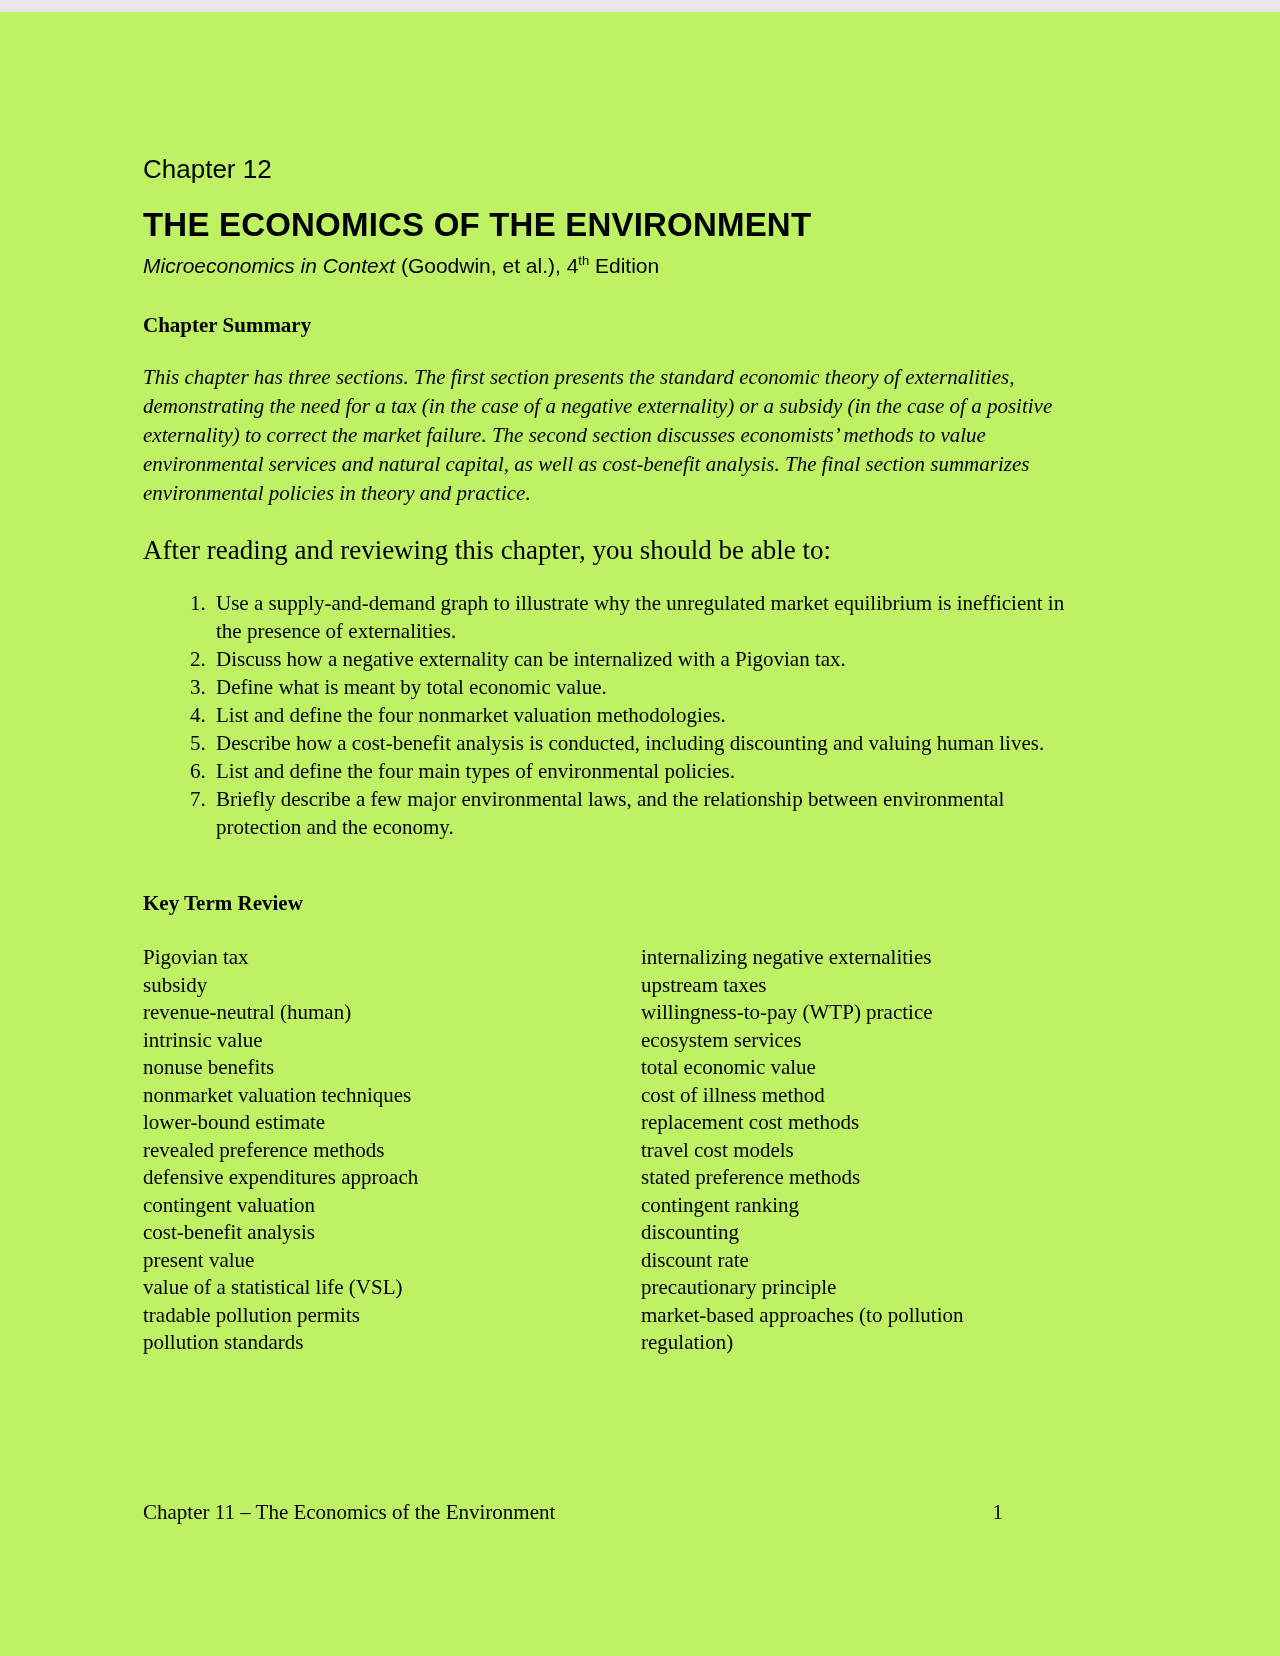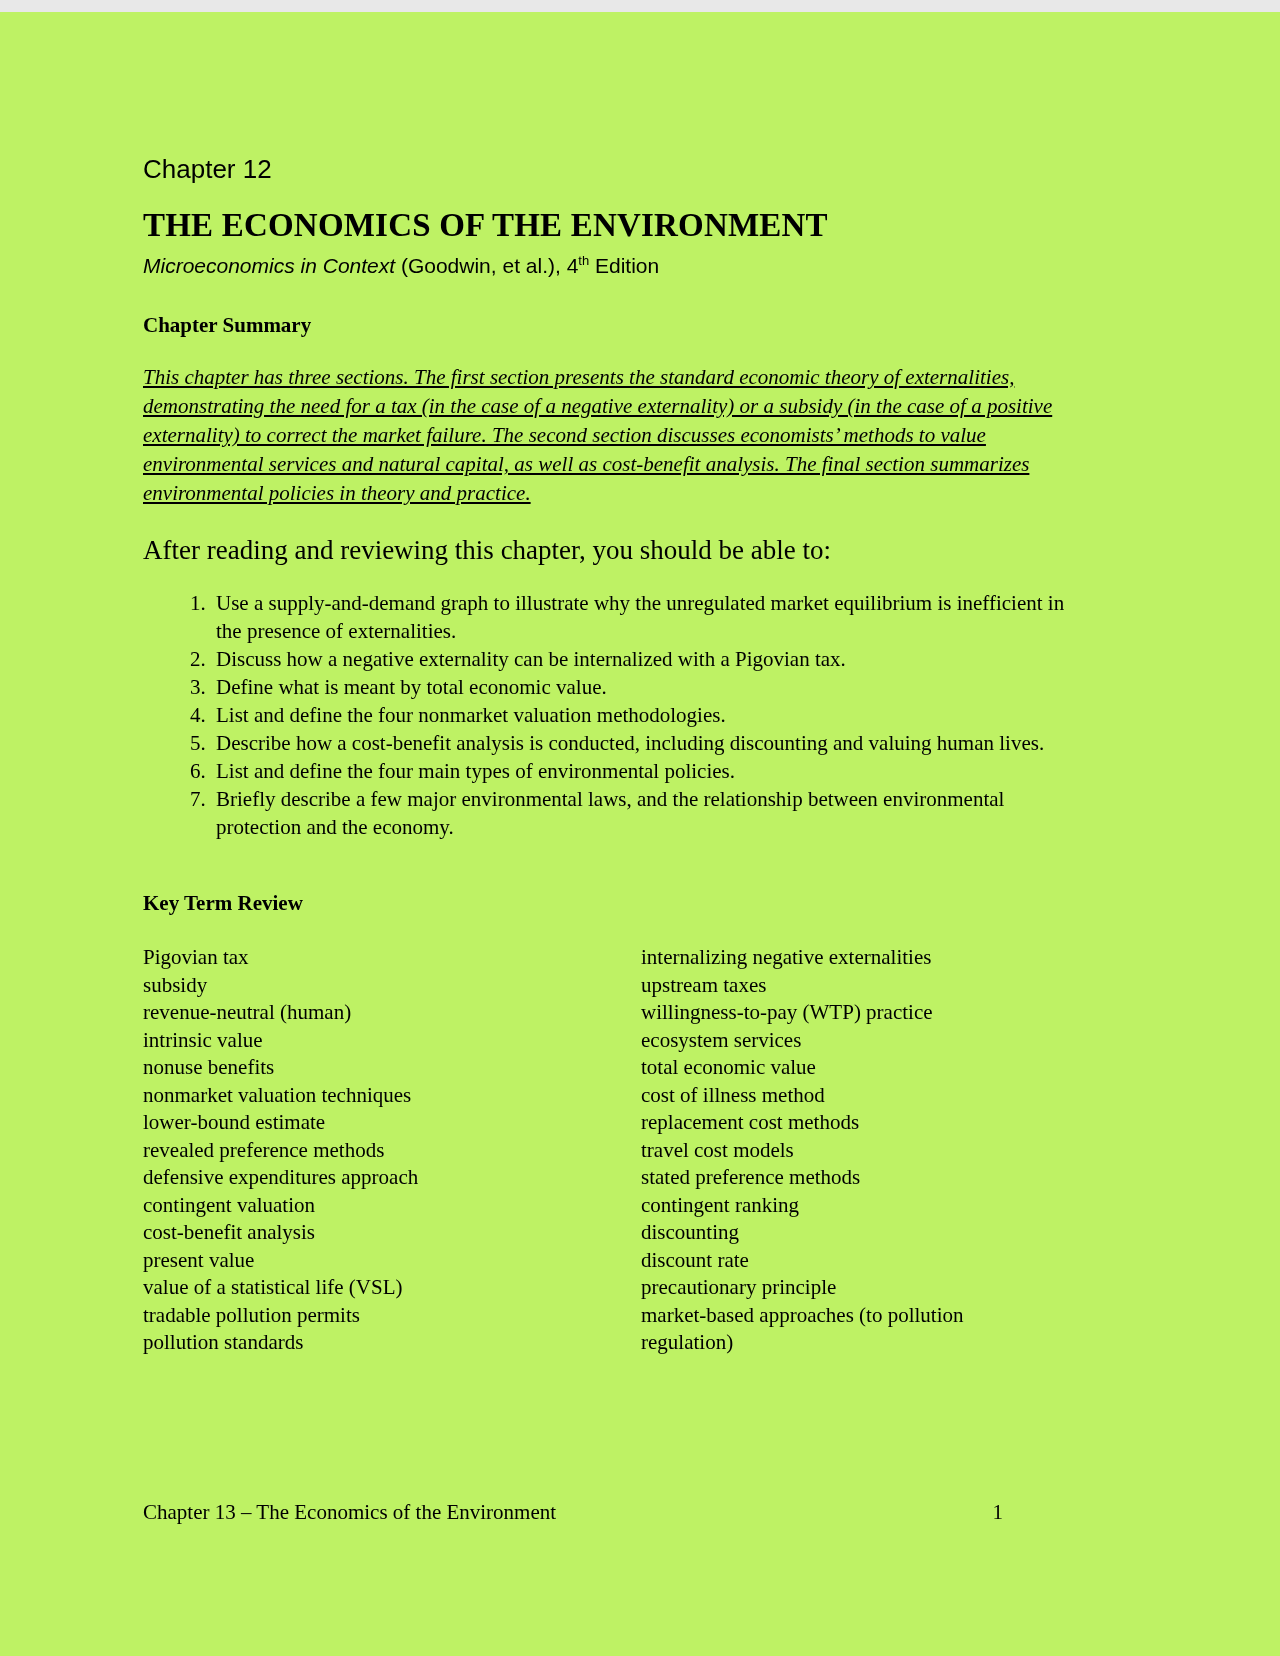--- a/index.html
+++ b/index.html
@@ -21,21 +21,21 @@
     width: 928px;
   }
   .chapter-label {
     margin-top: 142px;
     font-family: "Liberation Sans", sans-serif;
     font-size: 26px;
     line-height: 30px;
   }
   .doc-title {
     margin-top: 22px;
-    font-family: Liberation Serif, serif;
+    font-family: Liberation Sans, sans-serif;
     font-size: 33px;
     font-weight: bold;
     line-height: 38px;
     letter-spacing: 0.2px;
   }
   .subtitle {
     margin-top: 9px;
     font-family: "Liberation Sans", sans-serif;
     font-size: 21px;
     line-height: 26px;
@@ -46,21 +46,20 @@
     margin-top: 32px;
     font-size: 21px;
     font-weight: bold;
     line-height: 28px;
   }
   .summary-body {
     margin-top: 24px;
     font-size: 21px;
     font-style: italic;
     line-height: 29px;
-    text-decoration: underline;
   }
   .intro {
     margin-top: 28px;
     font-size: 27px;
     line-height: 28px;
   }
   ol.objectives {
     margin-top: 25px;
     font-size: 21px;
     line-height: 28px;
@@ -150,16 +149,16 @@
         <div>discounting</div>
         <div>discount rate</div>
         <div>precautionary principle</div>
         <div>market-based approaches (to pollution regulation)</div>
       </div>
     </div>
 
   </div>
 
   <div class="footer">
-    <span>Chapter 13 – The Economics of the Environment</span>
+    <span>Chapter 11 – The Economics of the Environment</span>
     <span>1</span>
   </div>
 </div>
 
 </body></html>

